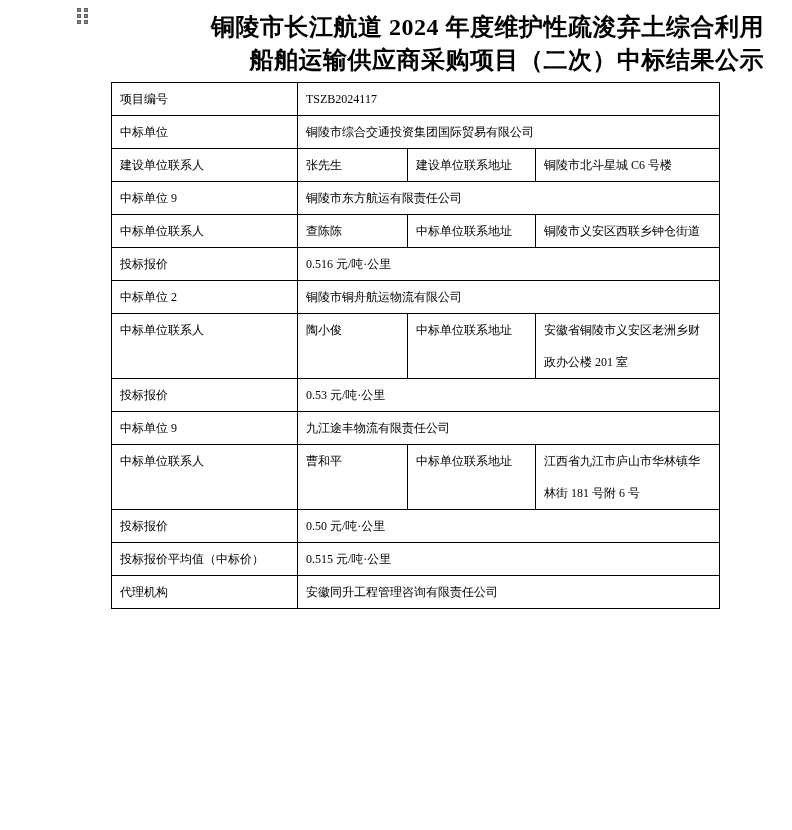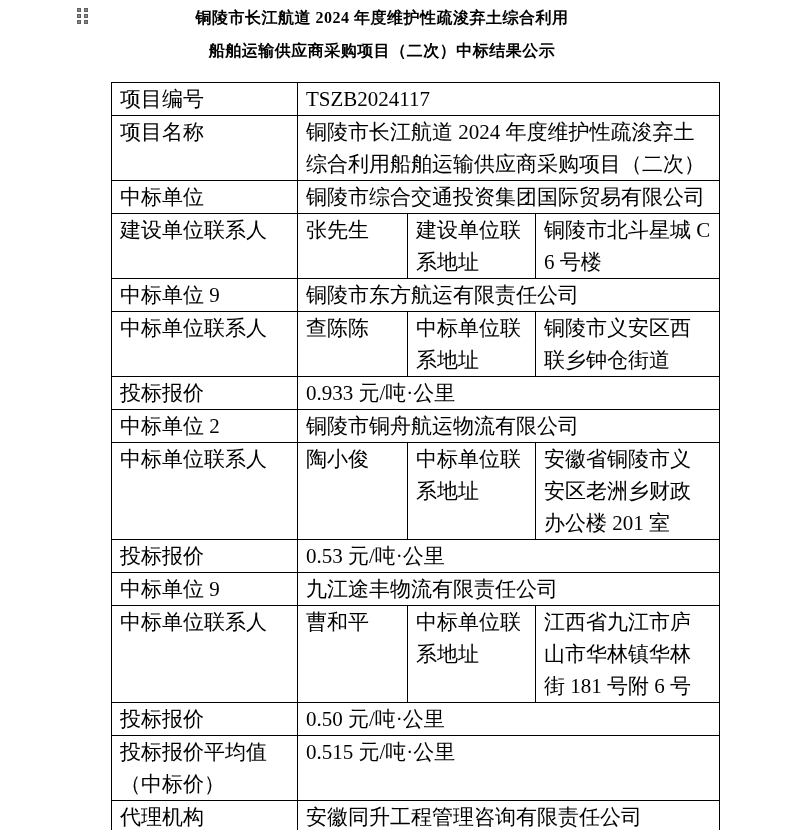--- a/index.html
+++ b/index.html
@@ -20,37 +20,37 @@
     column-gap: 3px; row-gap: 2px;
     cursor: move;
   }
   .drag-handle i {
     display: block; width: 4px; height: 4px;
     background: #8a8a8a;
     box-shadow: inset 0 0 0 1px #606060;
   }
   
   .doc-title {
-    position: absolute; top: 1px; left: 0;
+    position: absolute; top: 11px; left: 0;
     width: 764px;
-    text-align: center;
-    font-size: 16px; font-weight: bold;
+    text-align: right;
+    font-size: 24px; font-weight: bold;
     line-height: 33px;
     letter-spacing: 0.5px;
   }
   
   table.result-table {
     position: absolute; left: 111px; top: 82px;
     width: 608px;
     border-collapse: collapse;
     table-layout: fixed;
   }
   table.result-table td {
     border: 1px solid #000000;
-    font-size: 21px;
+    font-size: 12px;
     line-height: 32px;
     padding: 0 8px;
     vertical-align: top;
     word-break: break-all;
     overflow: hidden;
   }
   td.cell-label { padding-left: 9px; }
   td.cell-addr { padding: 0 4px; }
   tr.bold-row td { font-weight: normal; }
 </style>
@@ -77,24 +77,20 @@
       <col style="width:110px">
       <col style="width:128px">
       <col style="width:184px">
   </colgroup>
   <tbody>
     <tr>
       <td class="cell-label">项目编号</td>
       <td colspan="3">TSZB2024117</td>
     </tr>
     <tr>
-      <td class="cell-label">项目名称</td>
-      <td colspan="3">铜陵市长江航道 2024 年度维护性疏浚弃土综合利用船舶运输供应商采购项目（二次）</td>
-    </tr>
-    <tr>
       <td class="cell-label">中标单位</td>
       <td colspan="3">铜陵市综合交通投资集团国际贸易有限公司</td>
     </tr>
     <tr>
       <td class="cell-label">建设单位联系人</td>
       <td>张先生</td>
       <td>建设单位联系地址</td>
       <td>铜陵市北斗星城 C6 号楼</td>
     </tr>
     <tr>
@@ -102,21 +98,21 @@
       <td colspan="3">铜陵市东方航运有限责任公司</td>
     </tr>
     <tr>
       <td class="cell-label">中标单位联系人</td>
       <td>查陈陈</td>
       <td>中标单位联系地址</td>
       <td class="cell-addr">铜陵市义安区西联乡钟仓街道</td>
     </tr>
     <tr>
       <td class="cell-label">投标报价</td>
-      <td colspan="3">0.933 元/吨·公里</td>
+      <td colspan="3">0.516 元/吨·公里</td>
     </tr>
     <tr>
       <td class="cell-label">中标单位 2</td>
       <td colspan="3">铜陵市铜舟航运物流有限公司</td>
     </tr>
     <tr>
       <td class="cell-label">中标单位联系人</td>
       <td>陶小俊</td>
       <td>中标单位联系地址</td>
       <td class="cell-addr">安徽省铜陵市义安区老洲乡财政办公楼 201 室</td>

